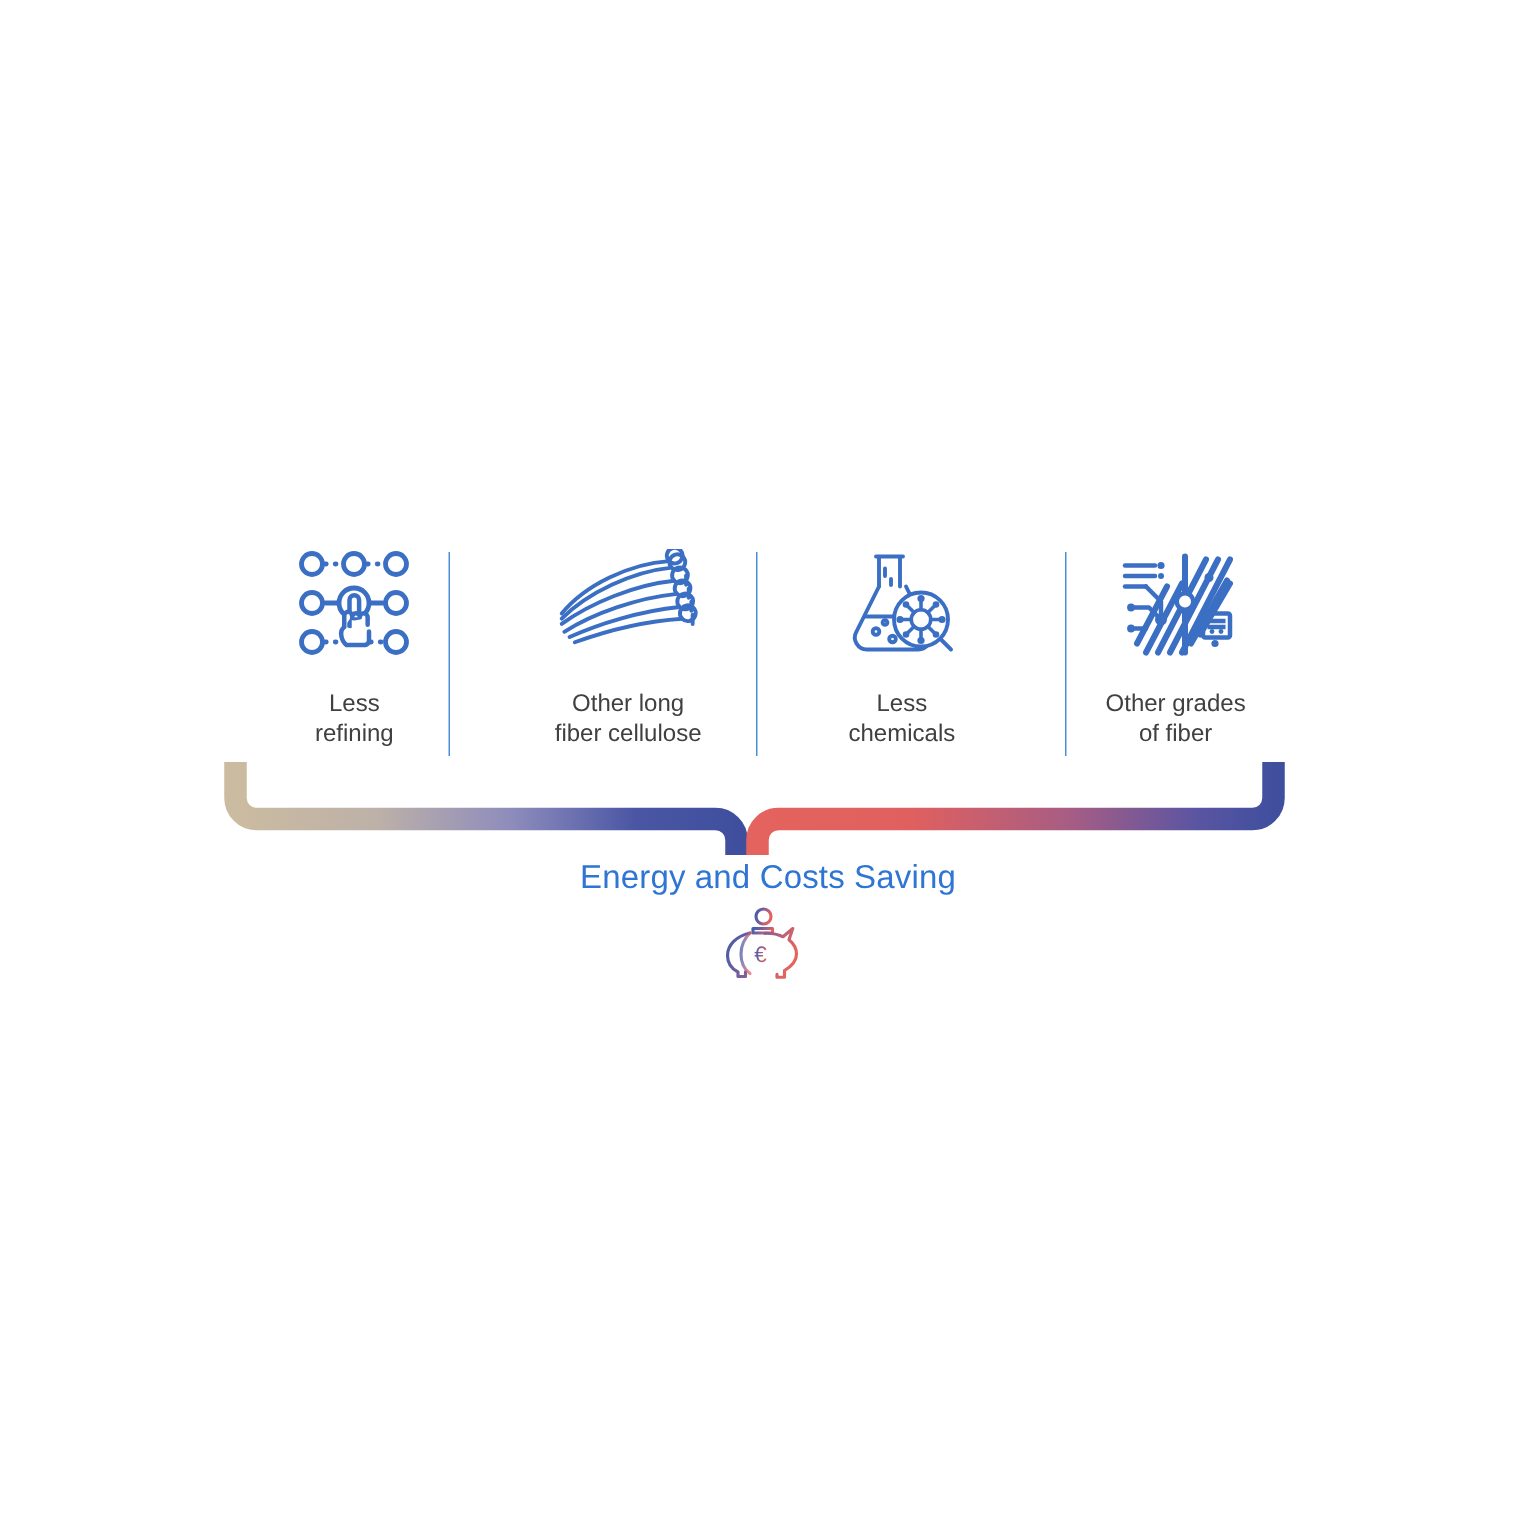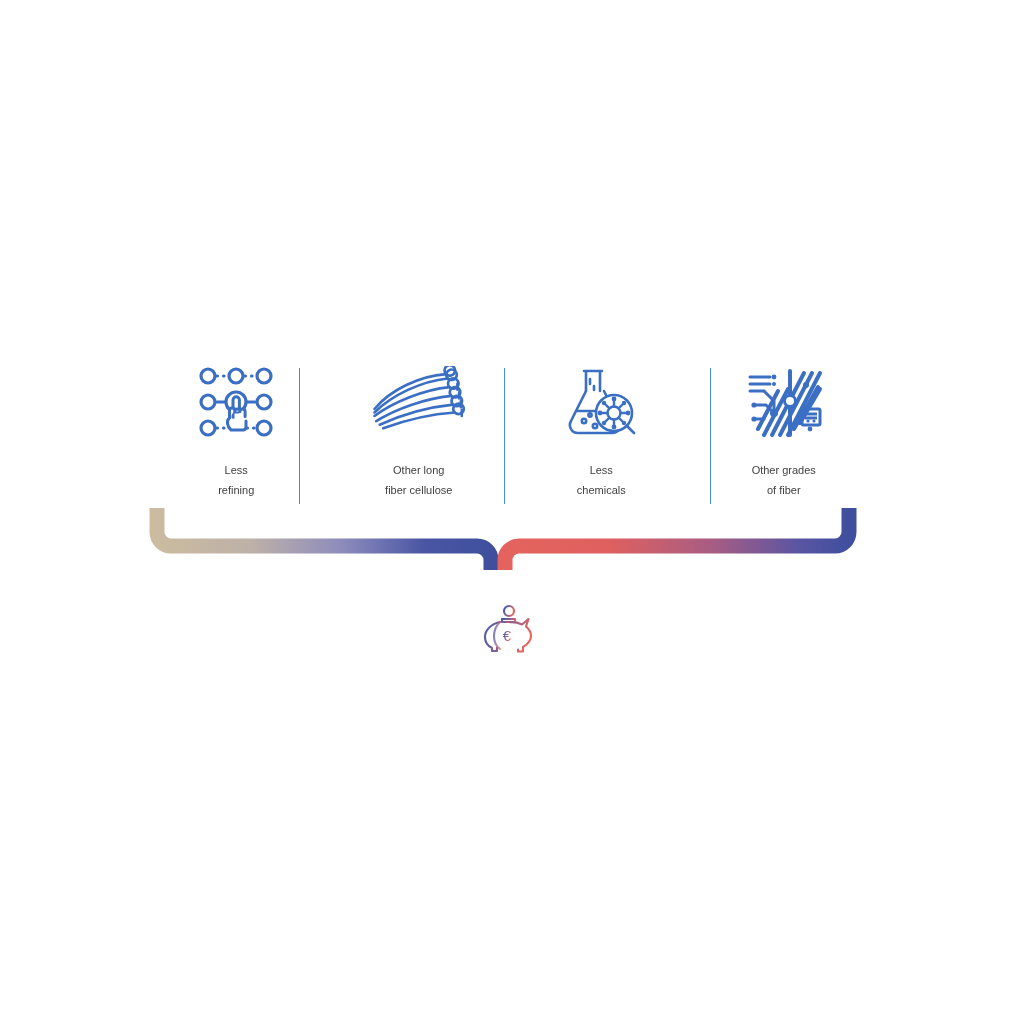--- a/index.html
+++ b/index.html
@@ -50,21 +50,21 @@
     display: flex;
     align-items: center;
     justify-content: center;
     margin-top: 2px;
   }
 
   .col-label {
     margin-top: 18px;
     text-align: center;
     color: #404040;
-    font-size: 11px;
+    font-size: 16px;
     line-height: 20px;
     font-family: "Liberation Sans", sans-serif;
     white-space: pre-line;
   }
 
   
   .divider {
     position: absolute;
     top: 368px;
     width: 1.4px;
@@ -312,20 +312,21 @@
           <stop offset="100%" stop-color="#3F4F9E"></stop>
         </linearGradient>
       </defs>
 
       <path d="M17 10 V34 a14 14 0 0 0 14 14 H337 a14 14 0 0 1 14 14 V72" stroke="url(#bracketGradLeft)" stroke-width="15" fill="none" stroke-linecap="butt" stroke-linejoin="round"></path>
 
       <path d="M365 72 V62 a14 14 0 0 1 14 -14 H695 a14 14 0 0 0 14 -14 V10" stroke="url(#bracketGradRight)" stroke-width="15" fill="none" stroke-linecap="butt" stroke-linejoin="round"></path>
     </svg>
   </div>
 
+  <div class="bottom-title">Energy and Costs Saving</div>
 
   <div class="bottom-icon">
     <svg width="60" height="50" viewBox="0 0 60 50" fill="none" xmlns="http://www.w3.org/2000/svg">
       <defs>
         <linearGradient id="piggyGrad" x1="0" y1="0" x2="1" y2="0.3">
           <stop offset="0%" stop-color="#3F5CA8"></stop>
           <stop offset="45%" stop-color="#7A5E9C"></stop>
           <stop offset="100%" stop-color="#E4635E"></stop>
         </linearGradient>
       </defs>

